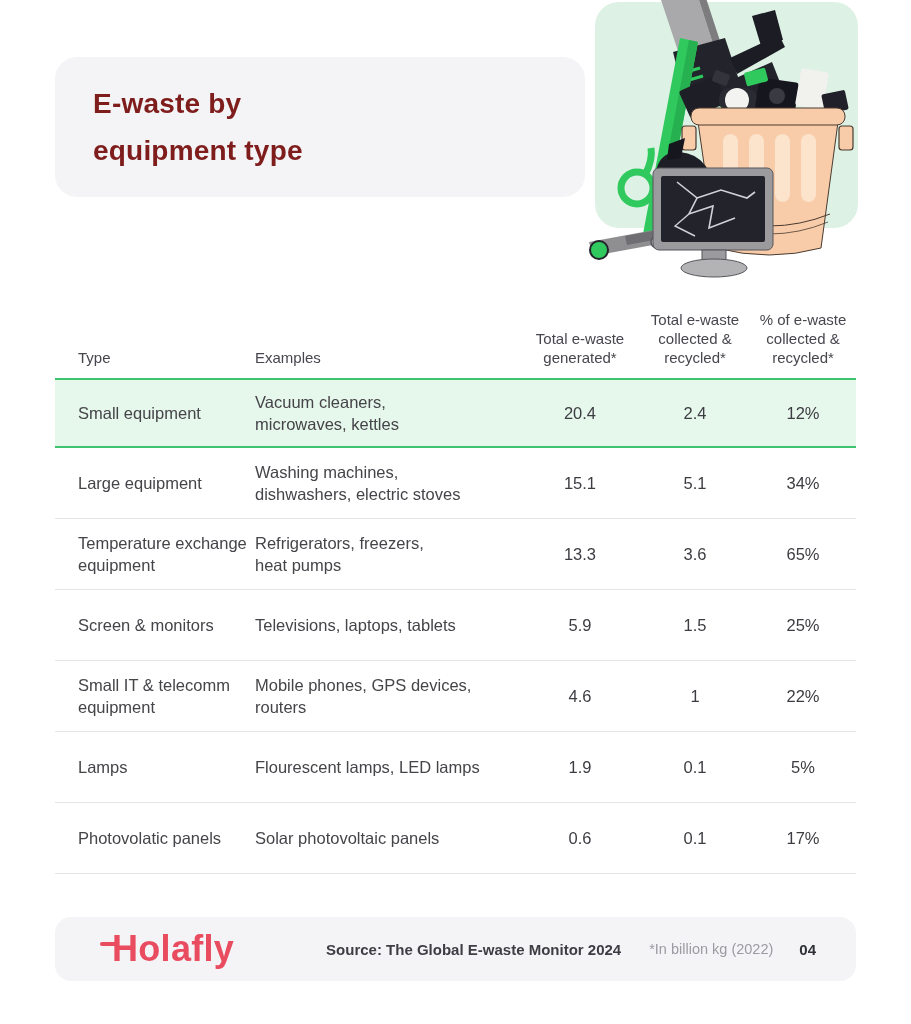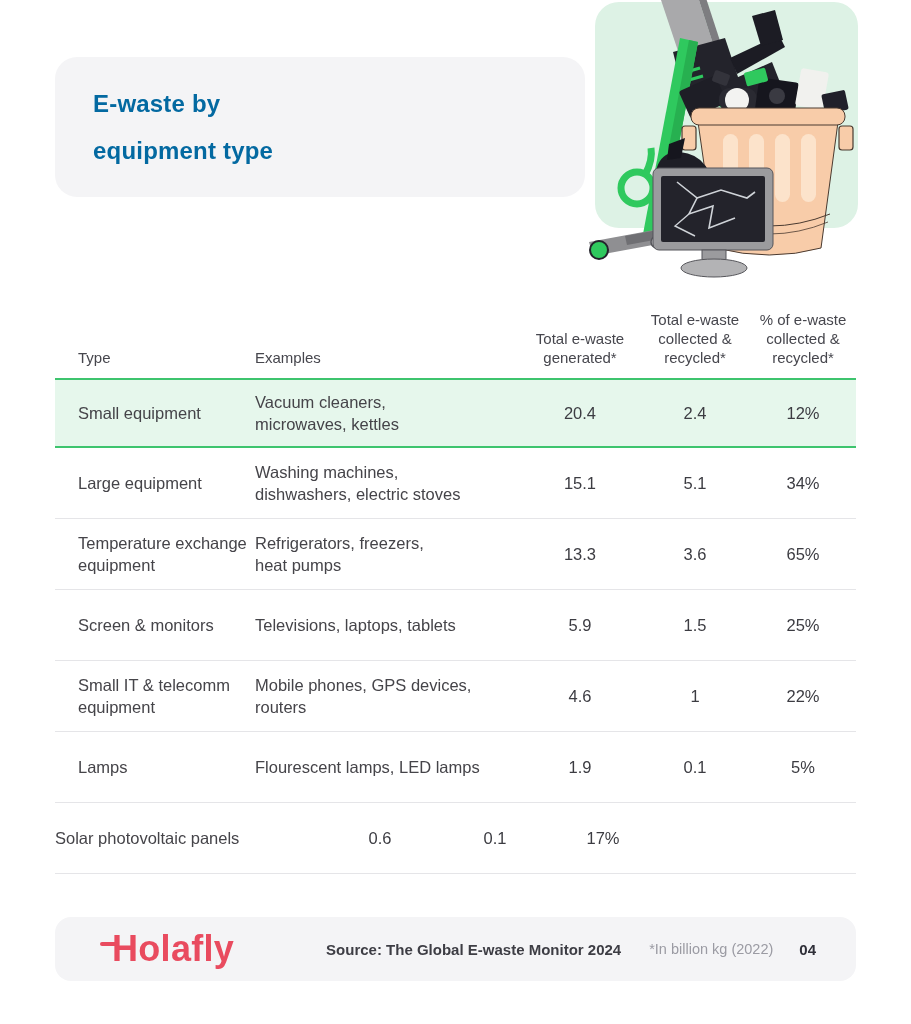--- a/index.html
+++ b/index.html
@@ -9,22 +9,22 @@
     position:relative; width:911px; height:1024px; background:#ffffff; overflow:hidden;
   }
 
   
   .title-card {
     position:absolute; left:55px; top:57px; width:530px; height:140px;
     background:#f4f4f6; border-radius:22px;
     display:flex; align-items:center;
   }
   .title-card h1 {
-    padding-left:38px; font-size:24px; line-height:47px; font-weight:700;
-    color:#0369a1; letter-spacing:0.2px; white-space:pre-line;
+    padding-left:38px; font-size:28px; line-height:47px; font-weight:700;
+    color:#7f1d1d; letter-spacing:0.2px; white-space:pre-line;
   }
 
   
   .illo-bg {
     position:absolute; left:595px; top:2px; width:263px; height:226px;
     background:#ddf2e5; border-radius:24px;
   }
   .illo-svg { position:absolute; left:585px; top:0; width:300px; height:280px; }
 
   
@@ -33,20 +33,21 @@
   .th { font-size:15px; color:#46464d; font-weight:400; line-height:19px; }
   .col-type     { flex:0 0 200px; padding-left:23px; text-align:left; }
   .col-examples { flex:0 0 265px; text-align:left; }
   .col-gen      { flex:0 0 120px; text-align:center; white-space:pre-line; }
   .col-coll     { flex:0 0 110px; text-align:center; white-space:pre-line; }
   .col-pct      { flex:0 0 106px; text-align:center; white-space:pre-line; }
 
   .row {
     display:flex; align-items:center; height:71px;
     border-bottom:1px solid #e5e5e8;
+    justify-content:center;
   }
   .row .cell { font-size:16.5px; line-height:22px; color:#454449; white-space:pre-line; }
   .row .num  { font-size:16.5px; font-weight:400; color:#3c3c42; }
   .row.highlight {
     background:#e6f7ec;
     border-top:2px solid #3ec46e;
     border-bottom:2px solid #3ec46e;
     height:70px;
   }
 
@@ -209,20 +210,21 @@
       <div class="num  col-pct">22%</div>
     </div>
         <div class="row">
       <div class="cell col-type">Lamps</div>
       <div class="cell col-examples">Flourescent lamps, LED lamps</div>
       <div class="num  col-gen">1.9</div>
       <div class="num  col-coll">0.1</div>
       <div class="num  col-pct">5%</div>
     </div>
         <div class="row">
+      <div class="cell col-type">Photovolatic panels</div>
       <div class="cell col-examples">Solar photovoltaic panels</div>
       <div class="num  col-gen">0.6</div>
       <div class="num  col-coll">0.1</div>
       <div class="num  col-pct">17%</div>
     </div>
       </div>
   </div>
 
   <div class="footer">
     <div class="brand">Holafly</div>

